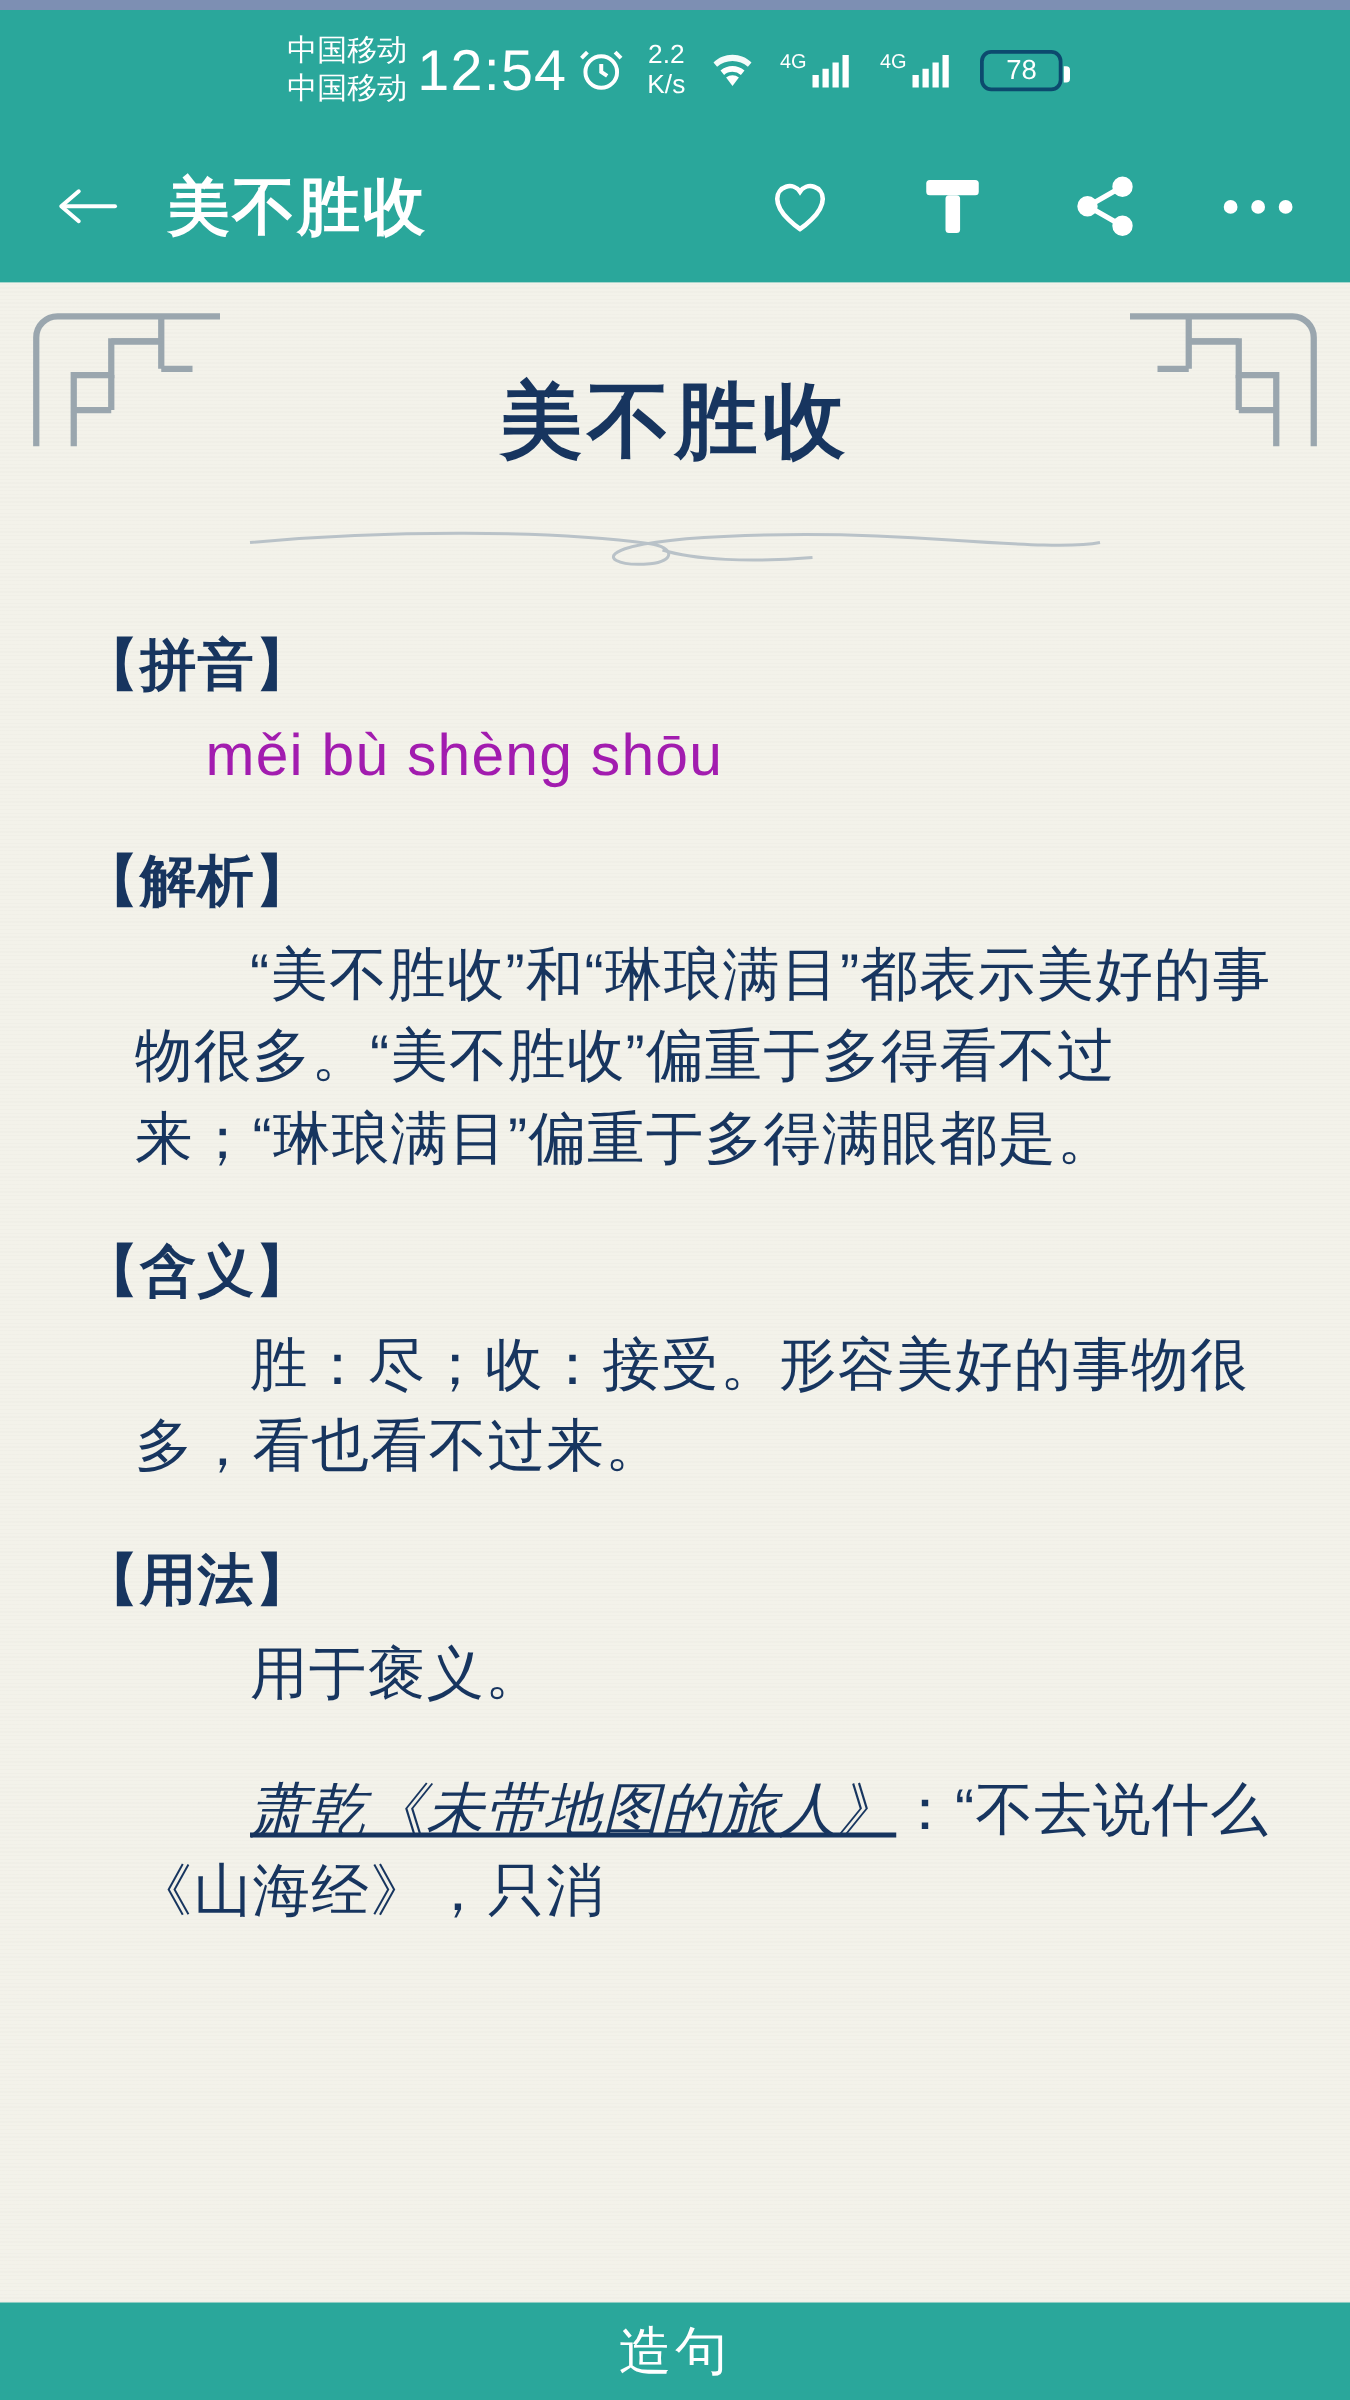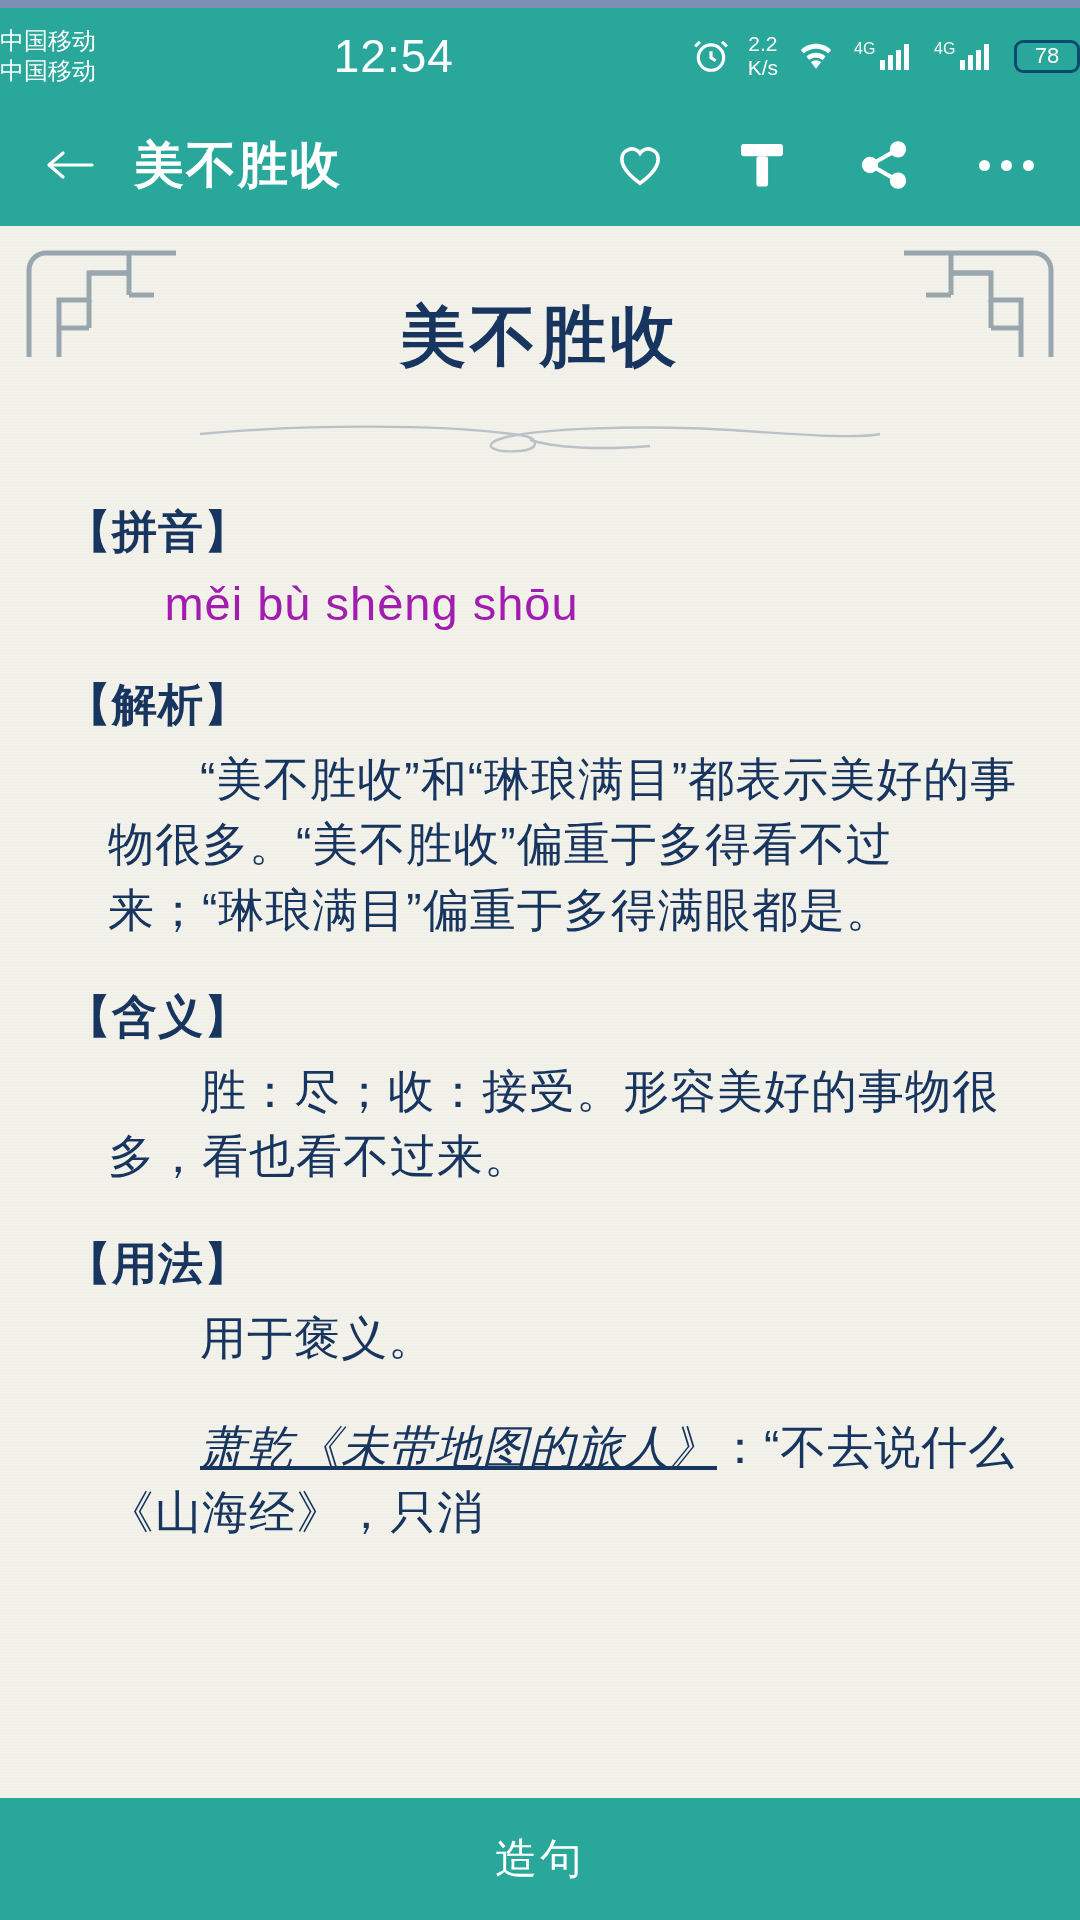--- a/index.html
+++ b/index.html
@@ -11,21 +11,21 @@
   }
   #app { position:relative; width:1080px; height:1920px; display:flex; flex-direction:column; }
 
   
   .top-hairline { height:8px; background:#7d8fb3; }
 
   
   .statusbar {
     height:96px;
     background:#2aa79b;
-    display:flex; align-items:center; justify-content:space-between;
+    display:flex; align-items:center; justify-content:center;
     gap:8px;
     color:#ffffff;
     position:relative;
   }
   .carrier {
     font-size:24px; line-height:30px;
     text-align:right; color:#ffffff;
   }
   .clock { font-size:46px; font-weight:400; letter-spacing:1px; }
   .sb-icons { display:flex; align-items:center; gap:18px; }
@@ -92,21 +92,21 @@
     color:#17355f; font-size:46px; line-height:1.42; margin-top:12px;
     text-indent:2em; letter-spacing:1px;
   }
   .pinyin {
     color:#a21caf; font-size:47px; margin-top:14px; text-indent:1.2em; letter-spacing:1px;
   }
   .sec-body .ul { text-decoration:underline;font-style:italic; }
 
   
   .bottombar {
-    height:122px; background:#2aa79b; display:flex; align-items:center; justify-content:center;
+    height:78px; background:#2aa79b; display:flex; align-items:center; justify-content:center;
     color:#fff; font-size:42px; letter-spacing:3px; cursor:pointer;
     position:absolute; left:0; right:0; bottom:0;
   }
   .content-inner { position:absolute; inset:0; overflow:hidden; }
 </style>
 </head>
 <body>
 
 <div id="app">
 

